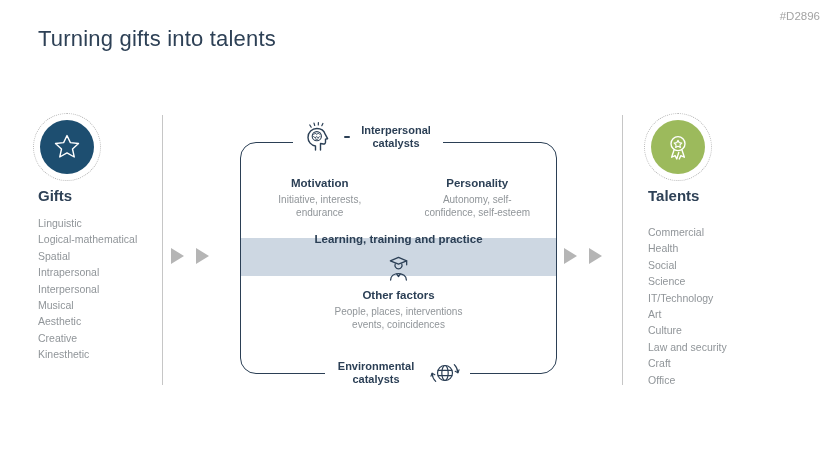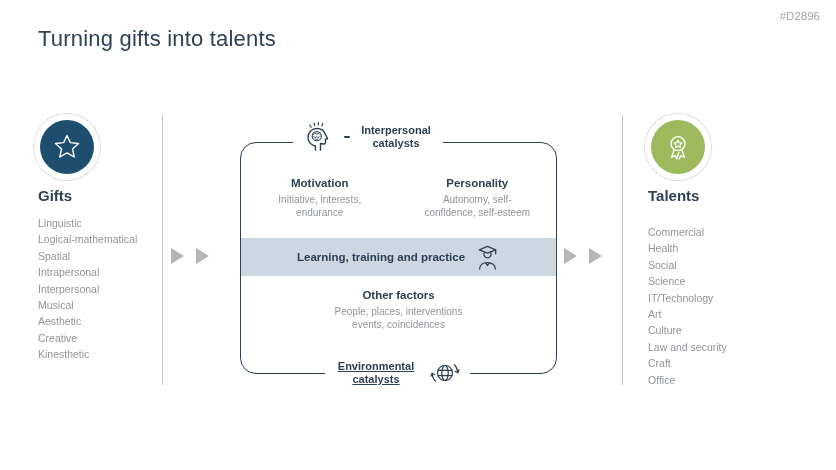--- a/index.html
+++ b/index.html
@@ -35,30 +35,30 @@
        border-left:13px solid #b5b5b5;}
 
   
   .diagram-box{position:absolute;left:240px;top:142px;width:302px;height:230px;
                border:1.5px solid #2b3f55;border-radius:16px;padding-left:13px;}
   .edge-label{position:absolute;display:flex;align-items:center;background:#fff;}
   .edge-label.top{left:52px;top:-25px;gap:6px;padding:0 7px;}
   .edge-label.bottom{left:84px;bottom:-17px;gap:9px;padding:0 8px;}
   .edge-text{font-size:11px;font-weight:bold;color:#2b3f55;text-align:center;line-height:13px;}
   .edge-text.top-t{width:80px;}
-  .edge-text.bottom-t{width:86px;text-decoration:underline;}
+  .edge-text.bottom-t{width:86px;}
   .dash{width:6px;height:1.6px;background:#2b3f55;border-radius:1px;}
 
   .two-col{position:absolute;left:0;right:0;top:34px;display:flex;}
   .cell{flex:1;text-align:center;}
   .cell-title{font-size:11.5px;font-weight:bold;color:#2b3f55;margin-bottom:4px;}
   .cell-sub{font-size:10px;color:#909599;line-height:13px;white-space:pre-line;}
 
   .band{position:absolute;left:0;right:0;top:95px;height:38px;background:#cdd7e2;
-        display:flex;align-items:center;justify-content:center;gap:10px;}
+        display:flex;align-items:center;justify-content:center;gap:10px;flex-direction:column;}
   .band-title{font-size:11.5px;font-weight:bold;color:#2b3f55;}
 
   .other{position:absolute;left:0;right:0;top:146px;text-align:center;}
 
   svg{display:block;}
 </style>
 </head>
 <body>
 
 <div class="slide">

